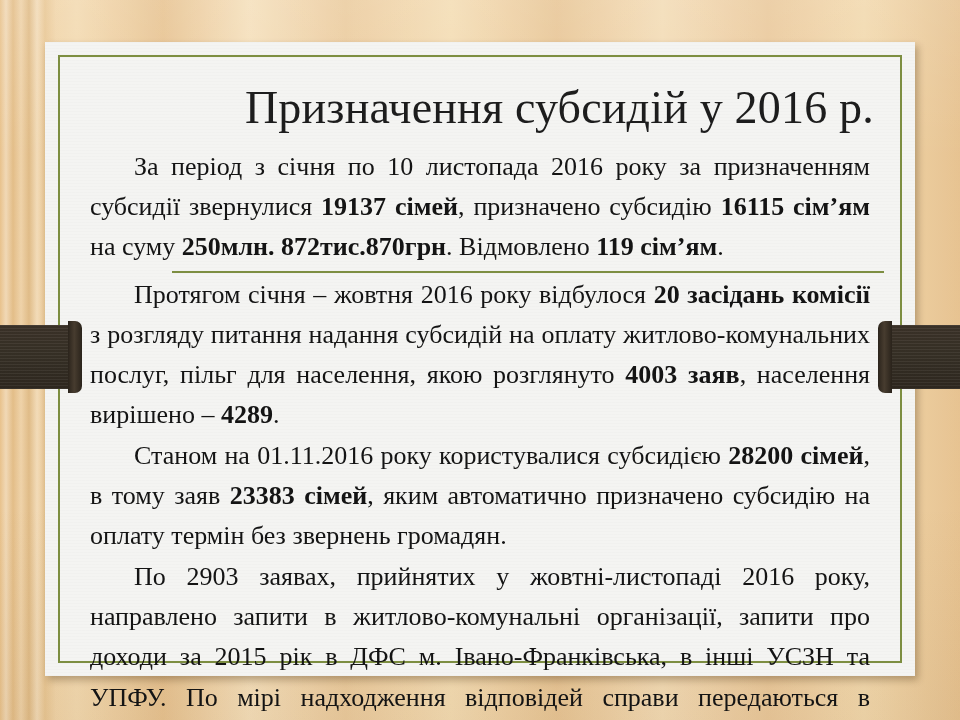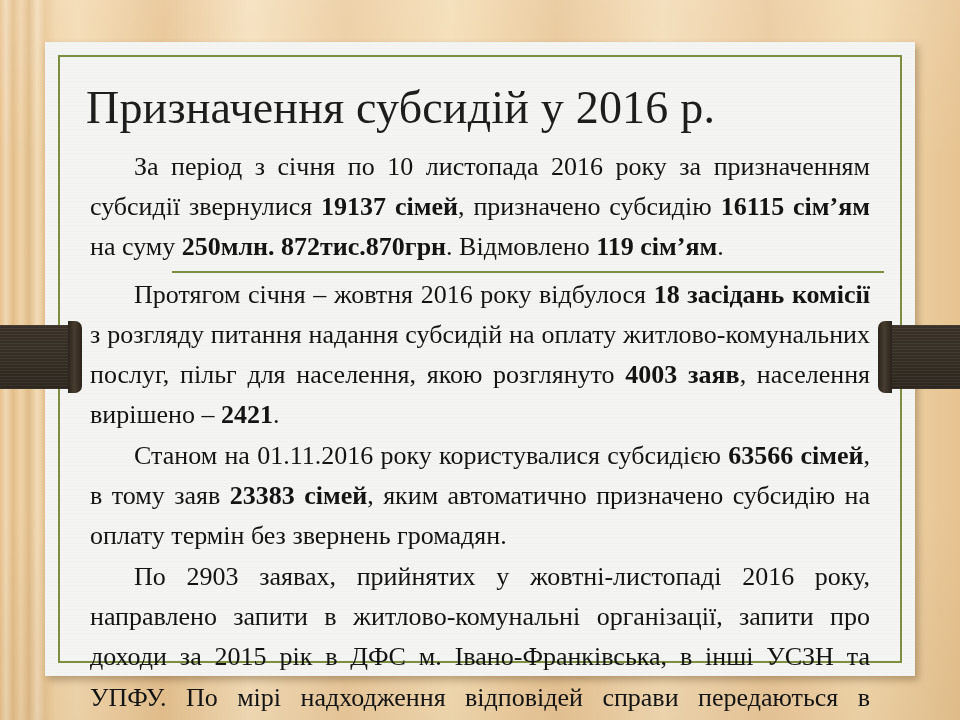--- a/index.html
+++ b/index.html
@@ -118,21 +118,21 @@
   .content {
     position: absolute;
     left: 13px;
     top: 13px;
     right: 13px;
     bottom: 13px;
     padding: 18px 28px 0 28px;
     box-sizing: border-box;
   }
   .slide-title {
-    text-align: left;
+    text-align: right;
     font-size: 46px;
     line-height: 1.08;
     color: #1d1d1d;
     font-weight: normal;
     letter-spacing: 0.2px;
     margin: 10px 0 14px 0;
   }
   .body-block {
     font-size: 26px;
     line-height: 1.55;
@@ -165,22 +165,22 @@
   <div class="card">
     <div class="paper-grain"></div>
     <div class="card-inner-border"></div>
 
     <div class="content">
       <h1 class="slide-title">Призначення субсидій у 2016 р.</h1>
 
       <div class="body-block" id="body-block">
           <p class="para"><span>За період з січня по  10 листопада 2016 року за призначенням субсидії звернулися </span><b>19137 сімей</b><span>, призначено субсидію   </span><b>16115 сім’ям</b><span>  на суму </span><b>250млн. 872тис.870грн</b><span>. Відмовлено </span><b>119 сім’ям</b><span>.</span></p>
           <div class="divider"></div>
-          <p class="para"><span>Протягом січня – жовтня 2016 року відбулося </span><b>18 засідань комісії</b><span> з розгляду питання надання субсидій на оплату житлово-комунальних послуг, пільг для населення, якою розглянуто </span><b>4003 заяв</b><span>, населення вирішено – </span><b>2421</b><span>.</span></p>
-          <p class="para"><span>Станом   на 01.11.2016 року користувалися субсидією </span><b>63566 сімей</b><span>, в тому заяв </span><b>23383 сімей</b><span>, яким автоматично призначено субсидію на оплату термін без звернень громадян.</span></p>
+          <p class="para"><span>Протягом січня – жовтня 2016 року відбулося </span><b>20 засідань комісії</b><span> з розгляду питання надання субсидій на оплату житлово-комунальних послуг, пільг для населення, якою розглянуто </span><b>4003 заяв</b><span>, населення вирішено – </span><b>4289</b><span>.</span></p>
+          <p class="para"><span>Станом   на 01.11.2016 року користувалися субсидією </span><b>28200 сімей</b><span>, в тому заяв </span><b>23383 сімей</b><span>, яким автоматично призначено субсидію на оплату термін без звернень громадян.</span></p>
           <p class="para"><span>По  2903 заявах, прийнятих у жовтні-листопаді 2016 року, направлено запити в житлово-комунальні організації,  запити про доходи за 2015 рік в ДФС м. Івано-Франківська, в інші УСЗН та УПФУ. По мірі надходження відповідей справи передаються в опрацювання</span></p>
         </div>
     </div>
   </div>
 
   <div class="ribbon ribbon-left"></div>
   <div class="ribbon-cap ribbon-cap-left"></div>
   <div class="ribbon ribbon-right"></div>
   <div class="ribbon-cap ribbon-cap-right"></div>
 

